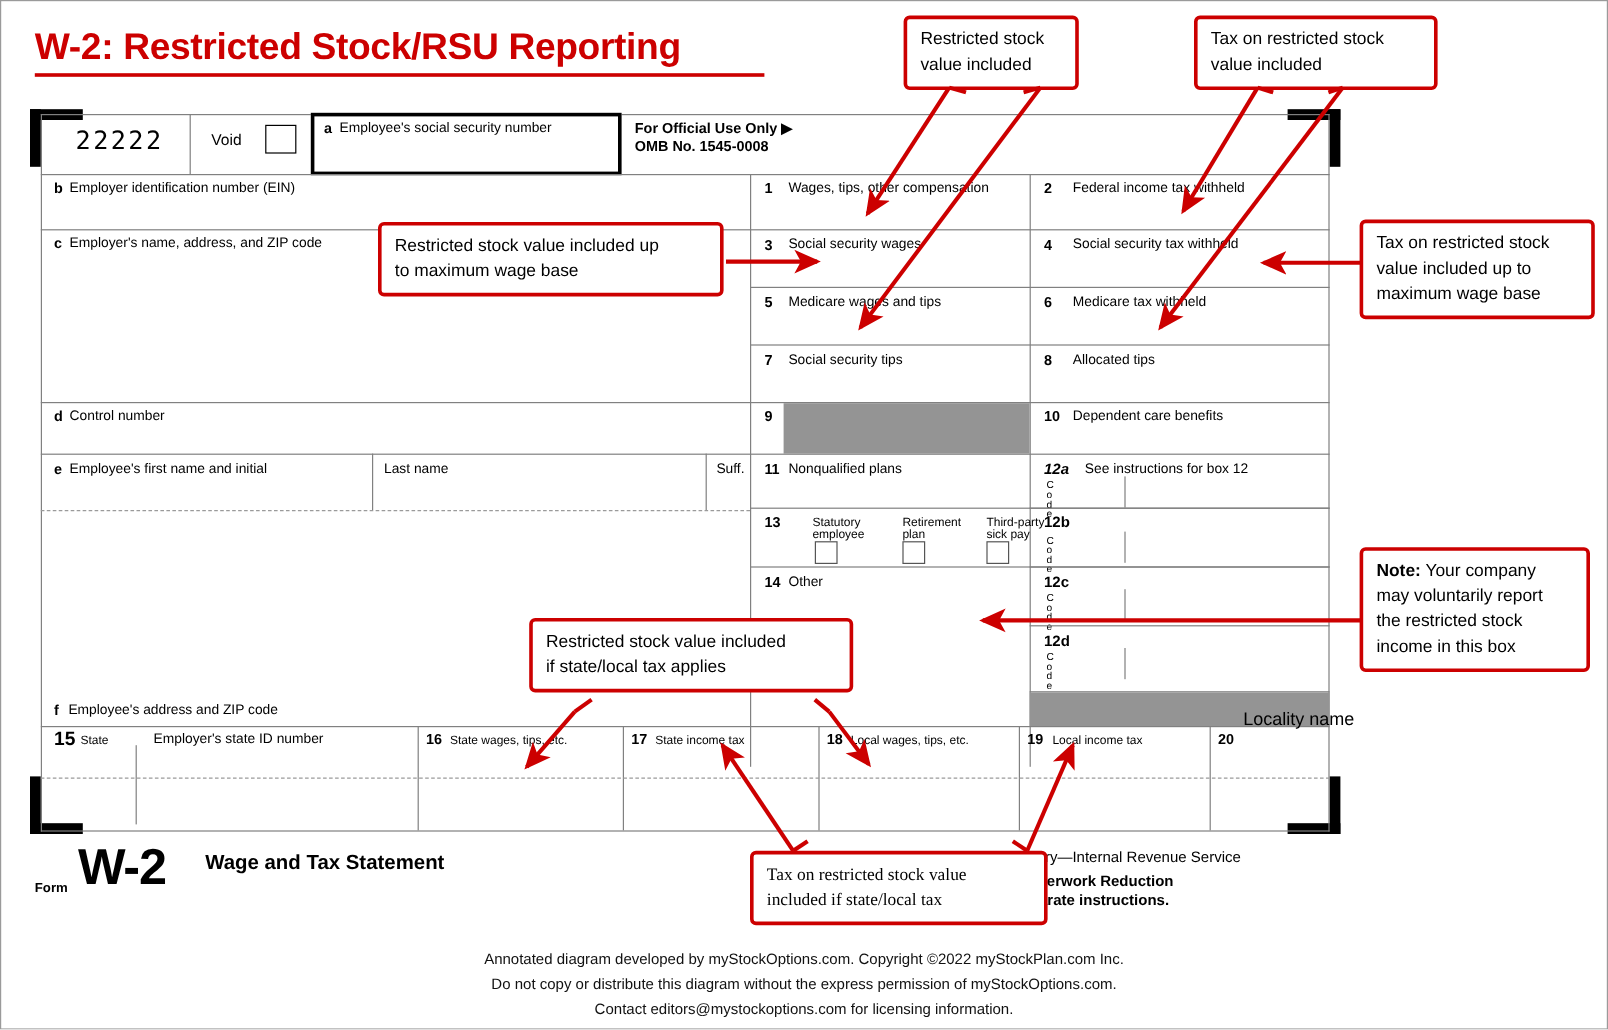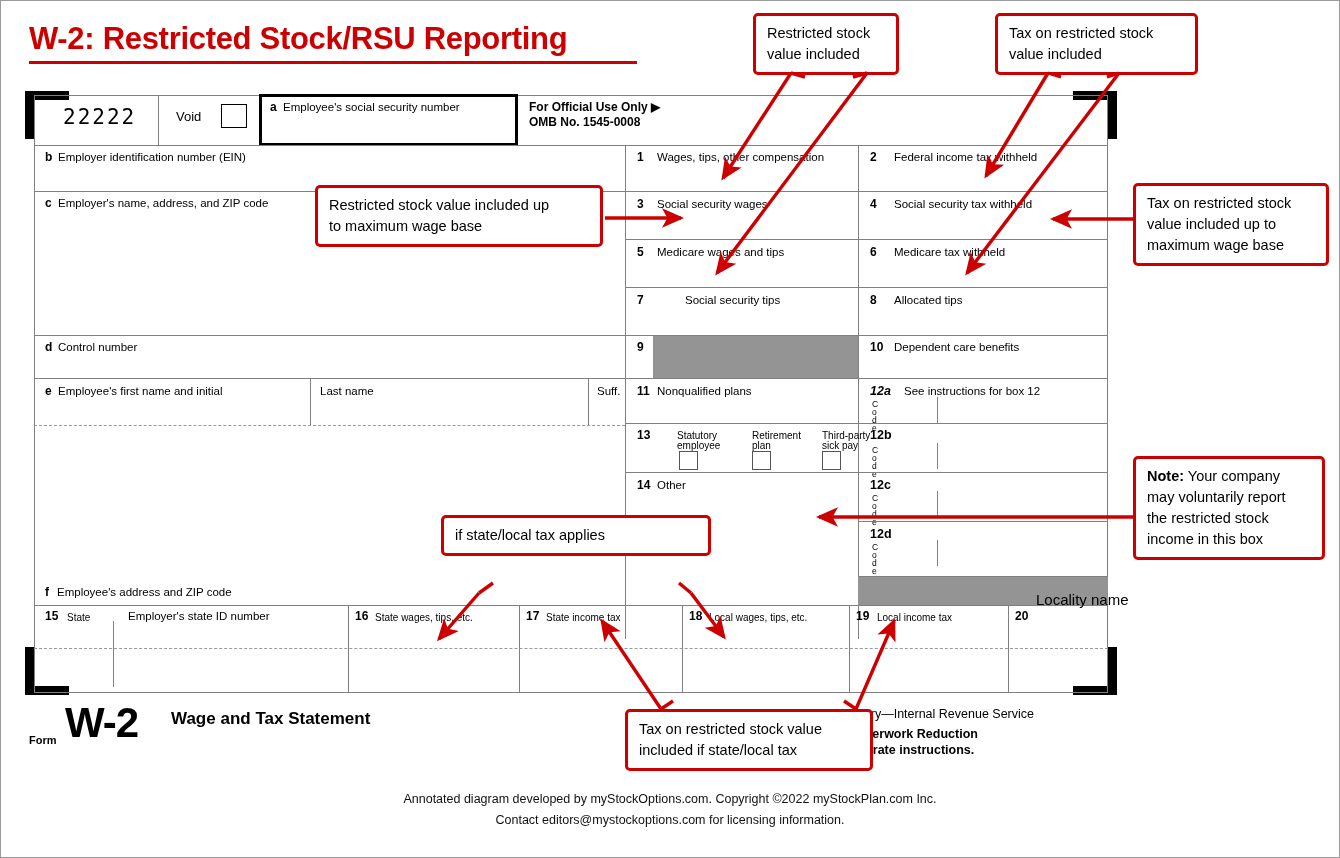--- a/index.html
+++ b/index.html
@@ -117,21 +117,21 @@
 
     <div class="lbl bold" style="left:612px;top:107px;font-size:12px;">3</div>
     <div class="lbl" style="left:632px;top:107px;">Social security wages</div>
     <div class="ln hline" style="left:600px;top:148px;width:483px;"></div>
 
     <div class="lbl bold" style="left:612px;top:155px;font-size:12px;">5</div>
     <div class="lbl" style="left:632px;top:155px;">Medicare wages and tips</div>
     <div class="ln hline" style="left:600px;top:196px;width:483px;"></div>
 
     <div class="lbl bold" style="left:612px;top:203px;font-size:12px;">7</div>
-    <div class="lbl" style="left:632px;top:203px;margin-left:28px;">Social security tips</div>
+    <div class="lbl" style="left:632px;top:203px;">Social security tips</div>
     <div class="ln hline" style="left:600px;top:244px;width:483px;"></div>
 
     <div class="lbl bold" style="left:612px;top:250px;font-size:12px;z-index:3;">9</div>
     <div class="grayfill" style="left:628px;top:245px;width:205px;height:42px;"></div>
     <div class="ln hline" style="left:600px;top:287px;width:483px;"></div>
 
     <div class="lbl bold" style="left:612px;top:294px;font-size:12px;">11</div>
     <div class="lbl" style="left:632px;top:294px;">Nonqualified plans</div>
     <div class="ln hline" style="left:600px;top:332px;width:483px;"></div>
 
@@ -195,21 +195,21 @@
     <div class="lbl bold" style="left:845px;top:437px;font-size:12.5px;">12d</div>
     <div class="lbl tiny" style="left:847px;top:452px;">C</div>
     <div class="lbl tiny" style="left:847px;top:460px;">o</div>
     <div class="lbl tiny" style="left:847px;top:468px;">d</div>
     <div class="lbl tiny" style="left:847px;top:476px;">e</div>
     <div class="ln vline" style="left:912px;top:449px;height:26px;"></div>
     <div class="ln hline" style="left:833px;top:485px;width:250px;"></div>
 
     <div class="grayfill" style="left:833px;top:486px;width:250px;height:28px;"></div>
 
-    <div class="lbl bold" style="left:20px;top:519px;font-size:12px;">15</div>
+    <div class="lbl bold" style="left:20px;top:519px;font-size:16px;">15</div>
     <div class="lbl small" style="left:42px;top:520px;">State</div>
     <div class="ln vline" style="left:88px;top:530px;height:66px;"></div>
     <div class="lbl" style="left:103px;top:519px;">Employer's state ID number</div>
     <div class="ln vline" style="left:323px;top:514px;height:87px;"></div>
 
     <div class="lbl bold" style="left:330px;top:519px;font-size:12px;">16</div>
     <div class="lbl small" style="left:350px;top:520px;">State wages, tips, etc.</div>
     <div class="ln vline" style="left:494px;top:514px;height:87px;"></div>
 
     <div class="lbl bold" style="left:501px;top:519px;font-size:12px;">17</div>
@@ -233,20 +233,21 @@
   <div class="lbl" style="left:28px;top:733px;font-size:11px;font-weight:bold;">Form</div>
   <div class="fw2" style="left:64px;top:698px;font-size:42px;letter-spacing:-1px;">W-2</div>
   <div class="lbl bold" style="left:170px;top:711px;font-size:17px;">Wage and Tax Statement</div>
 
   <div class="lbl" style="left:728px;top:707px;font-size:12.5px;">Department of the Treasury—Internal Revenue Service</div>
   <div class="lbl bold" style="left:728px;top:727px;font-size:12.5px;">For Privacy Act and Paperwork Reduction</div>
   <div class="lbl bold" style="left:728px;top:743px;font-size:12.5px;">Act Notice, see the separate instructions.</div>
 
   <div class="credit" style="left:0;top:788px;">
     <div>Annotated diagram developed by myStockOptions.com. Copyright ©2022 myStockPlan.com Inc.</div>
+    <div>Do not copy or distribute this diagram without the express permission of myStockOptions.com.</div>
     <div>Contact editors@mystockoptions.com for licensing information.</div>
   </div>
 
   <svg class="overlay" viewBox="0 0 1340 858">
     <defs>
       <marker id="ah" markerWidth="7" markerHeight="7" refX="5.6" refY="3.5" orient="auto" markerUnits="strokeWidth">
         <path d="M0,0.6 L6.5,3.5 L0,6.4 L1.6,3.5 Z" fill="#cc0000"></path>
       </marker>
     </defs>
     <g stroke="#cc0000" stroke-width="3.4" fill="none" marker-end="url(#ah)">
@@ -297,24 +298,25 @@
   </div>
 
   <div class="callout note" style="left:1132px;top:455px;width:192px;">
     <div><b>Note:</b><span> Your company</span></div>
     <div>may voluntarily report</div>
     <div>the restricted stock</div>
     <div>income in this box</div>
   </div>
 
   <div class="callout" style="left:440px;top:514px;width:270px;">
+    <div>Restricted stock value included</div>
     <div>if state/local tax applies</div>
   </div>
 
-  <div class="callout" style="left:624px;top:708px;width:248px;">
+  <div class="callout" style="left:624px;top:708px;width:248px;font-family:Liberation Serif, serif;">
     <div>Tax on restricted stock value</div>
     <div>included if state/local tax</div>
   </div>
 
   <svg class="overlay front" viewBox="0 0 1340 858">
     <g stroke="#cc0000" stroke-width="3.4" fill="none">
       <line x1="790" y1="72" x2="804" y2="76"></line>
       <line x1="866" y1="72" x2="852" y2="76"></line>
       <line x1="1047" y1="72" x2="1060" y2="76"></line>
       <line x1="1118" y1="72" x2="1106" y2="76"></line>

